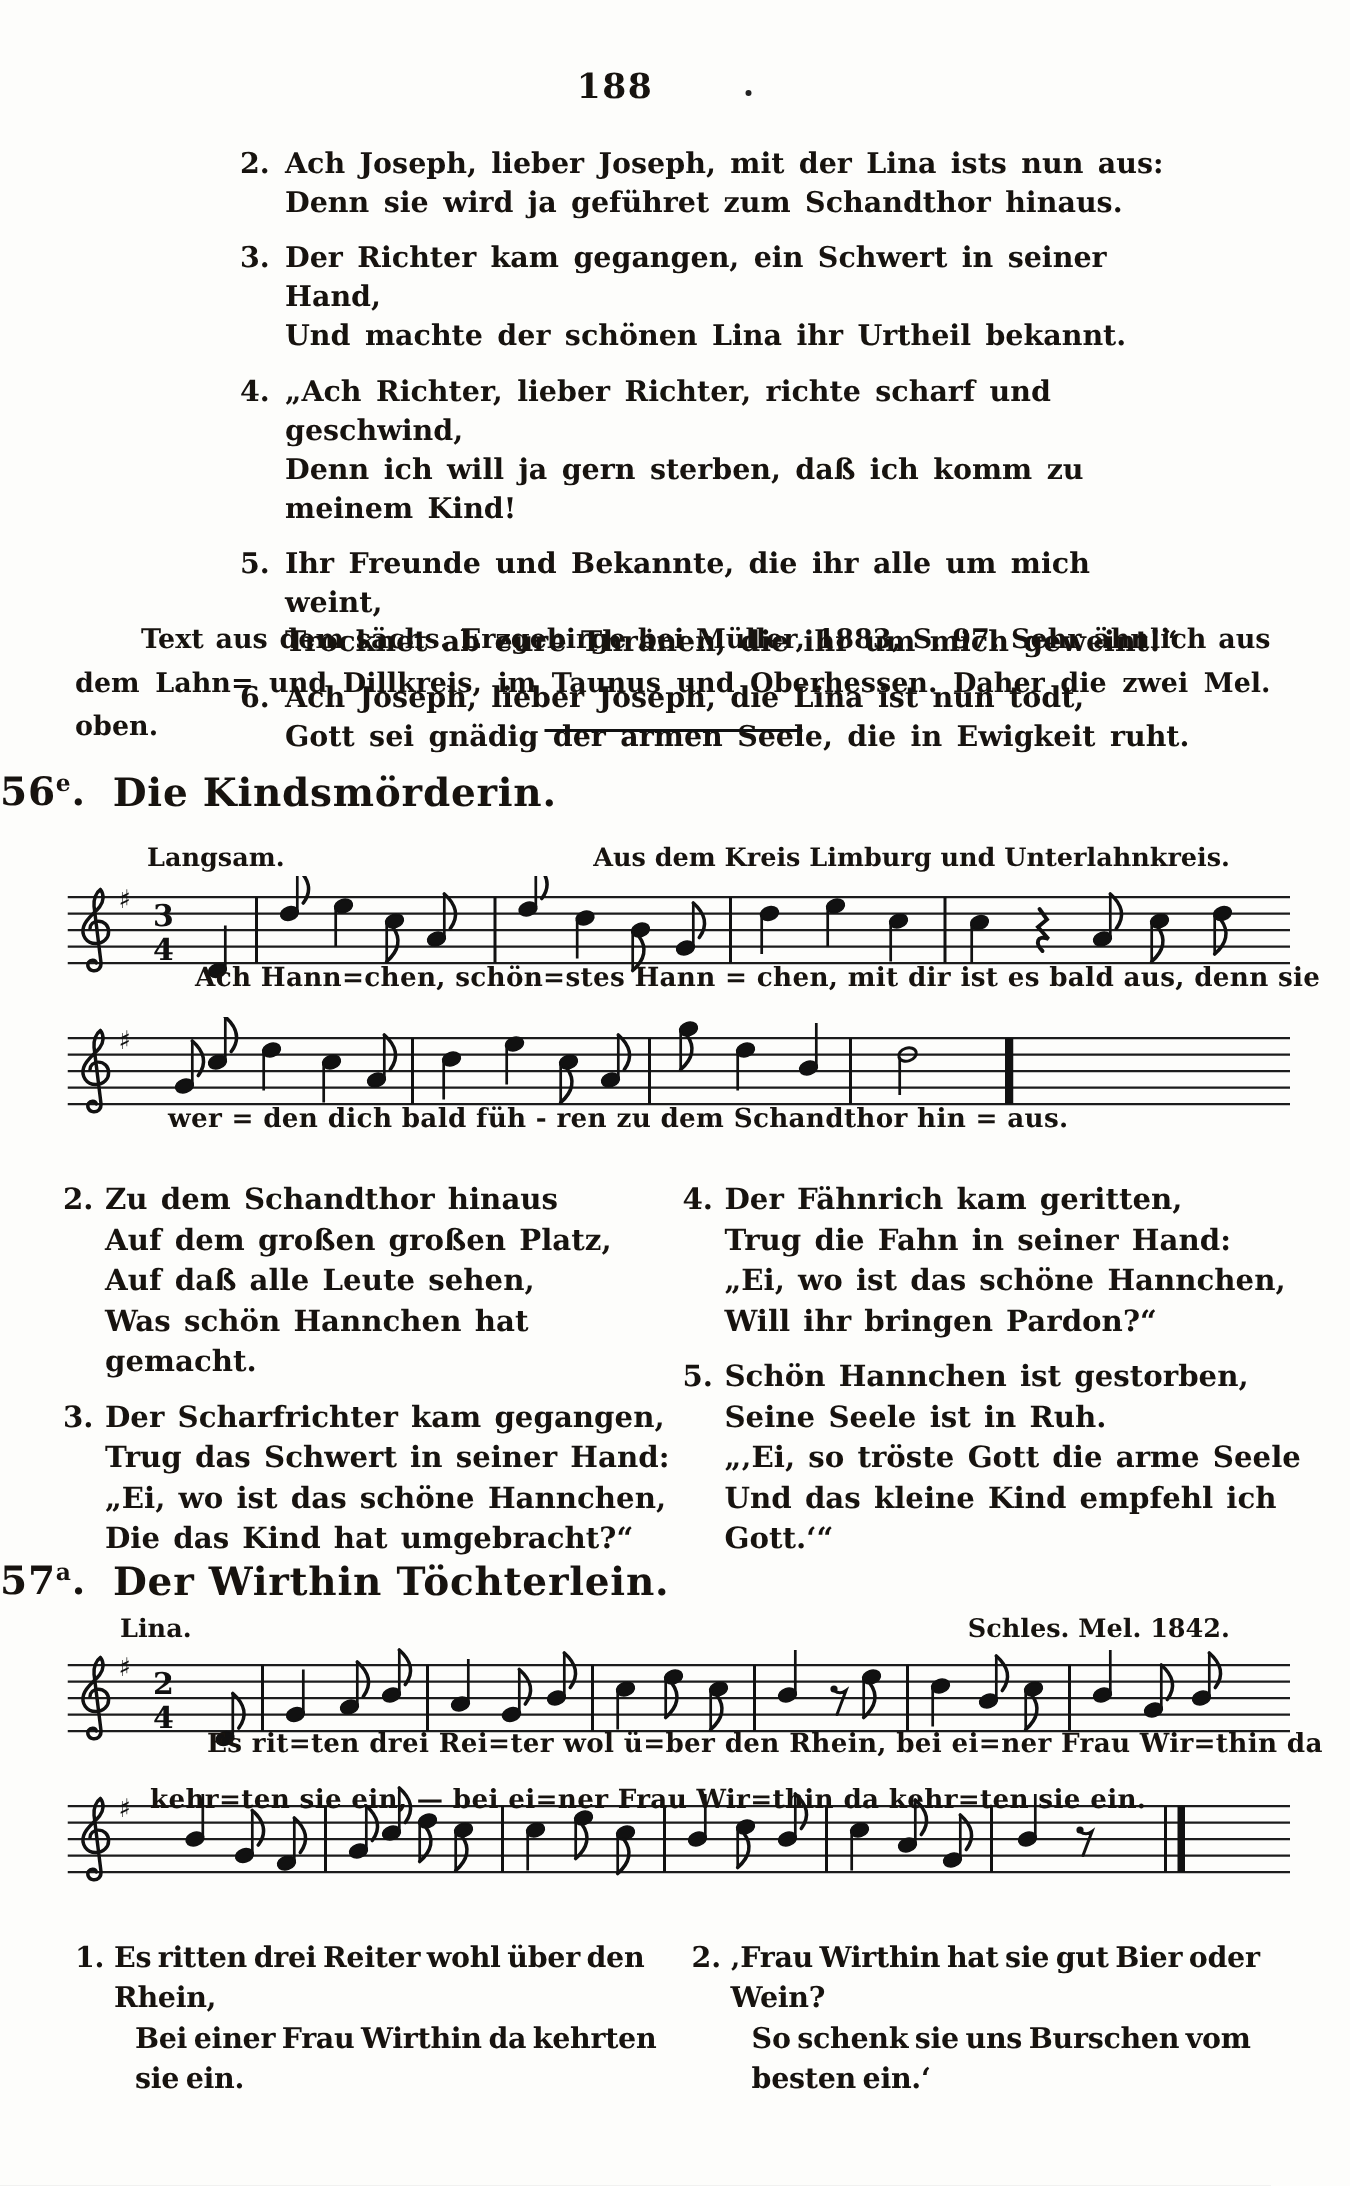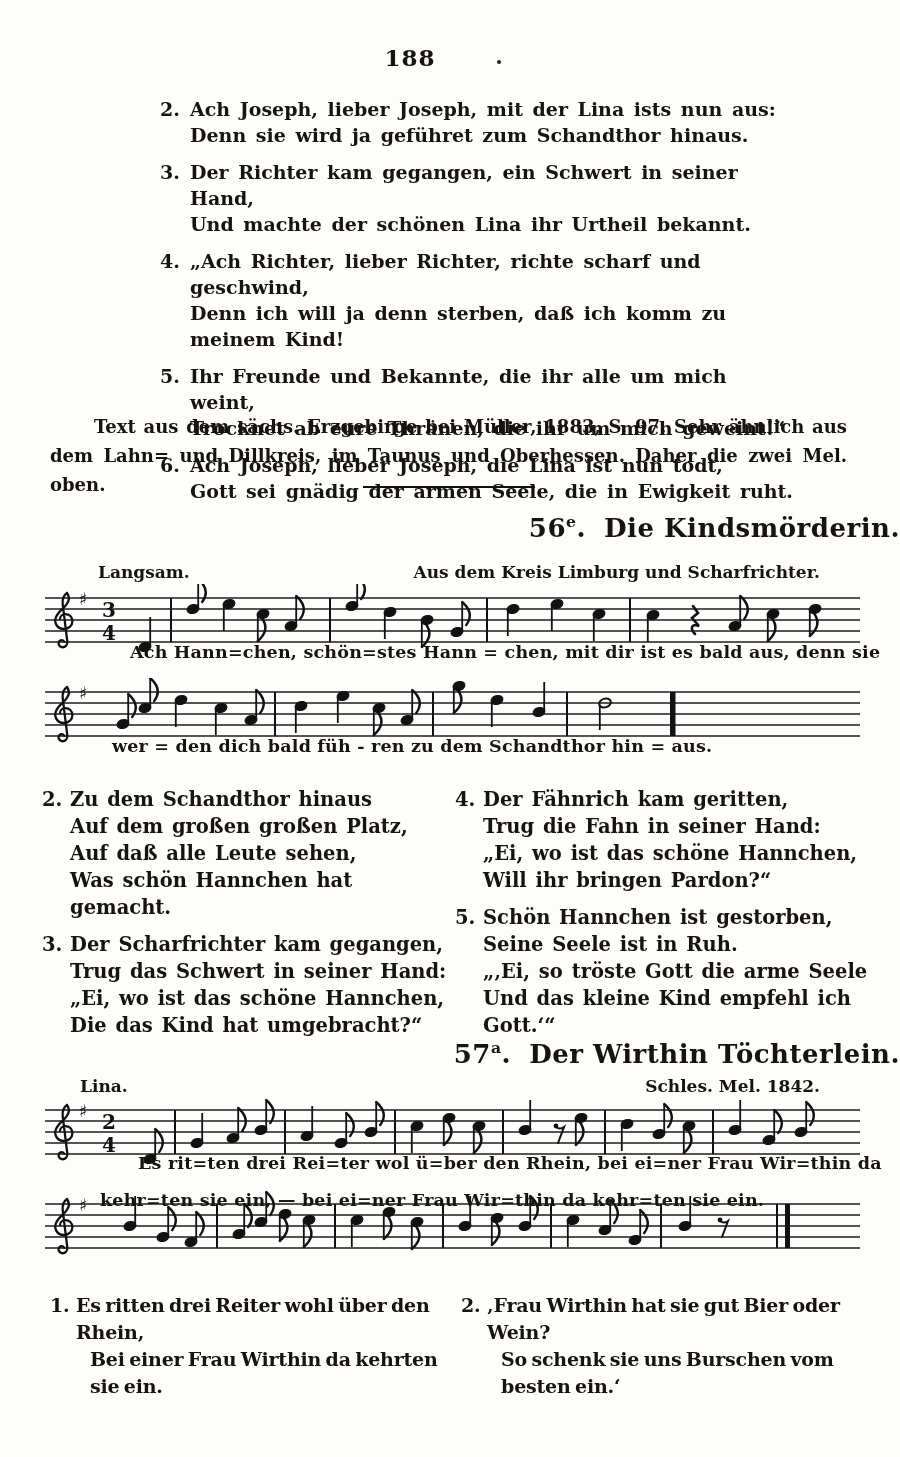--- a/index.html
+++ b/index.html
@@ -13,21 +13,21 @@
   #topverses{top:96px;left:160px;width:640px;}
   .tv{display:flex;margin-bottom:11px;font-size:19px;line-height:26px;word-spacing:3px;}
   .tv .vnum{width:30px;flex:none;}
   
   #srcnote{top:412px;left:50px;width:797px;font-size:18px;line-height:29px;}
   #srcnote .j{text-align:justify;text-align-last:justify;}
   #srcnote .ind{text-indent:44px;}
   
   #divider{top:486px;left:363px;width:172px;height:2px;background:#111;}
   
-  .songhead{left:0;width:900px;text-align:right;font-size:26px;letter-spacing:0.5px;}
+  .songhead{left:0;width:900px;text-align:left;font-size:26px;letter-spacing:0.5px;}
   .songhead sup{font-size:60%;}
   .songhead .ttl{margin-left:18px;}
   #head56{top:512px;}
   #head57{top:1038px;}
   .temporow{left:0;width:900px;font-size:17px;}
   .temporow .tempo{position:absolute;left:98px;top:0;}
   .temporow .attr{position:absolute;right:80px;top:0;}
   #trow56{top:562px;}
   #trow57{top:1076px;}
   #trow57 .tempo{left:80px;}
@@ -72,21 +72,21 @@
         <span class="vnum">3.</span>
         <div>
           <div>Der Richter kam gegangen, ein Schwert in seiner Hand,</div>
           <div>Und machte der schönen Lina ihr Urtheil bekannt.</div>
         </div>
       </div>
       <div class="tv">
         <span class="vnum">4.</span>
         <div>
           <div>„Ach Richter, lieber Richter, richte scharf und geschwind,</div>
-          <div>Denn ich will ja denn sterben, daß ich komm zu meinem Kind!</div>
+          <div>Denn ich will ja gern sterben, daß ich komm zu meinem Kind!</div>
         </div>
       </div>
       <div class="tv">
         <span class="vnum">5.</span>
         <div>
           <div>Ihr Freunde und Bekannte, die ihr alle um mich weint,</div>
           <div>Trocknet ab eure Thränen, die ihr um mich geweint!“</div>
         </div>
       </div>
       <div class="tv">
@@ -103,21 +103,21 @@
     <div class="j">dem Lahn= und Dillkreis, im Taunus und Oberhessen.  Daher die zwei Mel. oben.</div>
   </div>
 
   <div class="abs" id="divider"></div>
 
   <div class="abs songhead" id="head56">
     <span>56</span><sup>e</sup><span>.</span><span class="ttl">Die Kindsmörderin.</span>
   </div>
   <div class="abs temporow" id="trow56">
     <span class="tempo">Langsam.</span>
-    <span class="attr">Aus dem Kreis Limburg und Scharfrichter.</span>
+    <span class="attr">Aus dem Kreis Limburg und Unterlahnkreis.</span>
   </div>
 
   <svg class="abs staffsvg" id="sv0" viewBox="0 0 815 80">
       <line x1="0" y1="14" x2="815" y2="14" stroke="#1c1c1c" stroke-width="1.5"></line>
       <line x1="0" y1="25" x2="815" y2="25" stroke="#1c1c1c" stroke-width="1.5"></line>
       <line x1="0" y1="36" x2="815" y2="36" stroke="#1c1c1c" stroke-width="1.5"></line>
       <line x1="0" y1="47" x2="815" y2="47" stroke="#1c1c1c" stroke-width="1.5"></line>
       <line x1="0" y1="58" x2="815" y2="58" stroke="#1c1c1c" stroke-width="1.5"></line>
       <path d="M22 9 c2.5 3.4 2.2 8 -0.6 11.6 c-3.2 4.2 -8.8 7.6 -10.6 13 c-1.9 5.8 1.8 11.4 8 11.4 c5.2 0 8.6 -3.5 8.6 -7.9 c0 -4.2 -3.1 -7 -6.9 -7 c-3.1 0 -5.5 2.1 -5.5 4.9 M22 9 c-2.9 2 -4.8 6.6 -4.3 11.2 l4.6 37.2 c0.5 3.8 -2.3 6.4 -5.6 5.7 c-2.8 -0.6 -3.9 -3.6 -2.6 -5.6 c1.3 -2 4.4 -1.8 5.2 0.4" fill="none" stroke="#111" stroke-width="2.3" stroke-linecap="round"></path>
       <text x="34" y="21" font-size="17" font-weight="bold" font-family="DejaVu Sans, sans-serif" fill="#111">♯</text>

